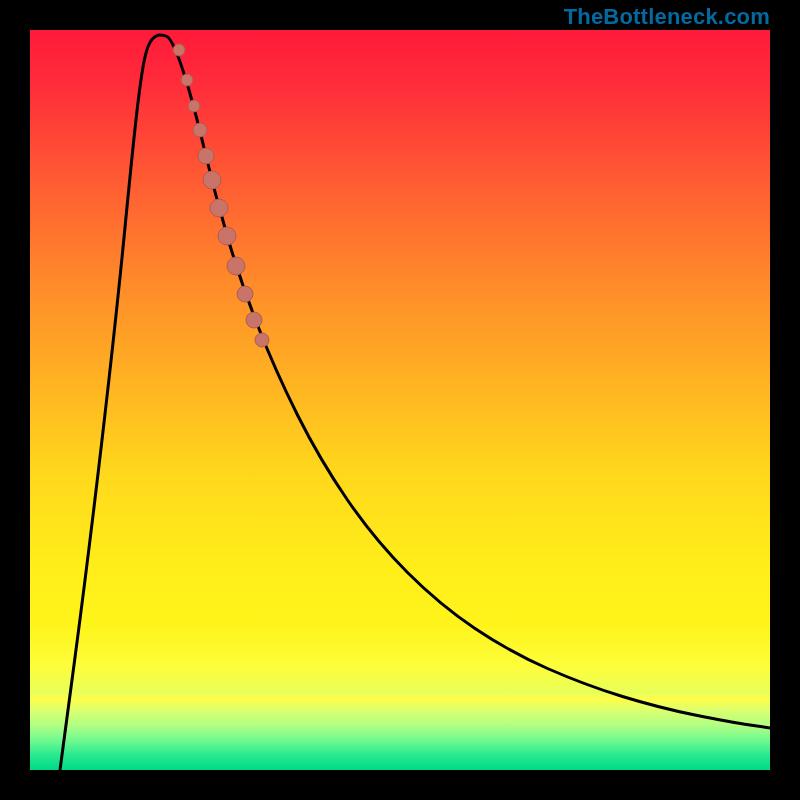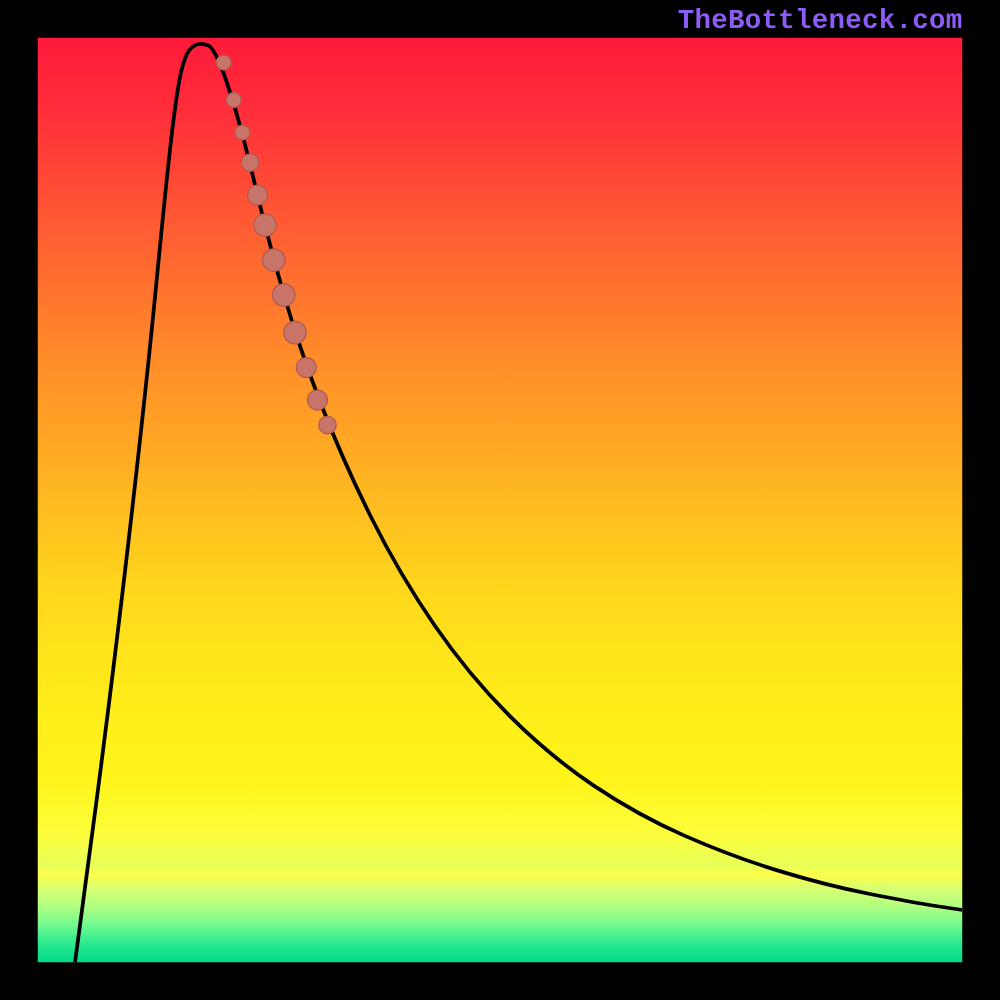--- a/index.html
+++ b/index.html
@@ -43,24 +43,24 @@
       #b0ff83 94%,
       #70f990 96%,
       #28e98f 98%,
       #00d987 100%
     );
   }
   .watermark {
     position: absolute;
     right: 30px;
     top: 4px;
-    font-family: Liberation Mono, monospace;
+    font-family: Liberation Sans, sans-serif;
     font-size: 22px;
     font-weight: 600;
-    color: #8b5cf6;
+    color: #0369a1;
     letter-spacing: 0.2px;
     user-select: none;
   }
   svg.curve {
     position: absolute;
     inset: 0;
     width: 740px;
     height: 740px;
   }
 </style>

